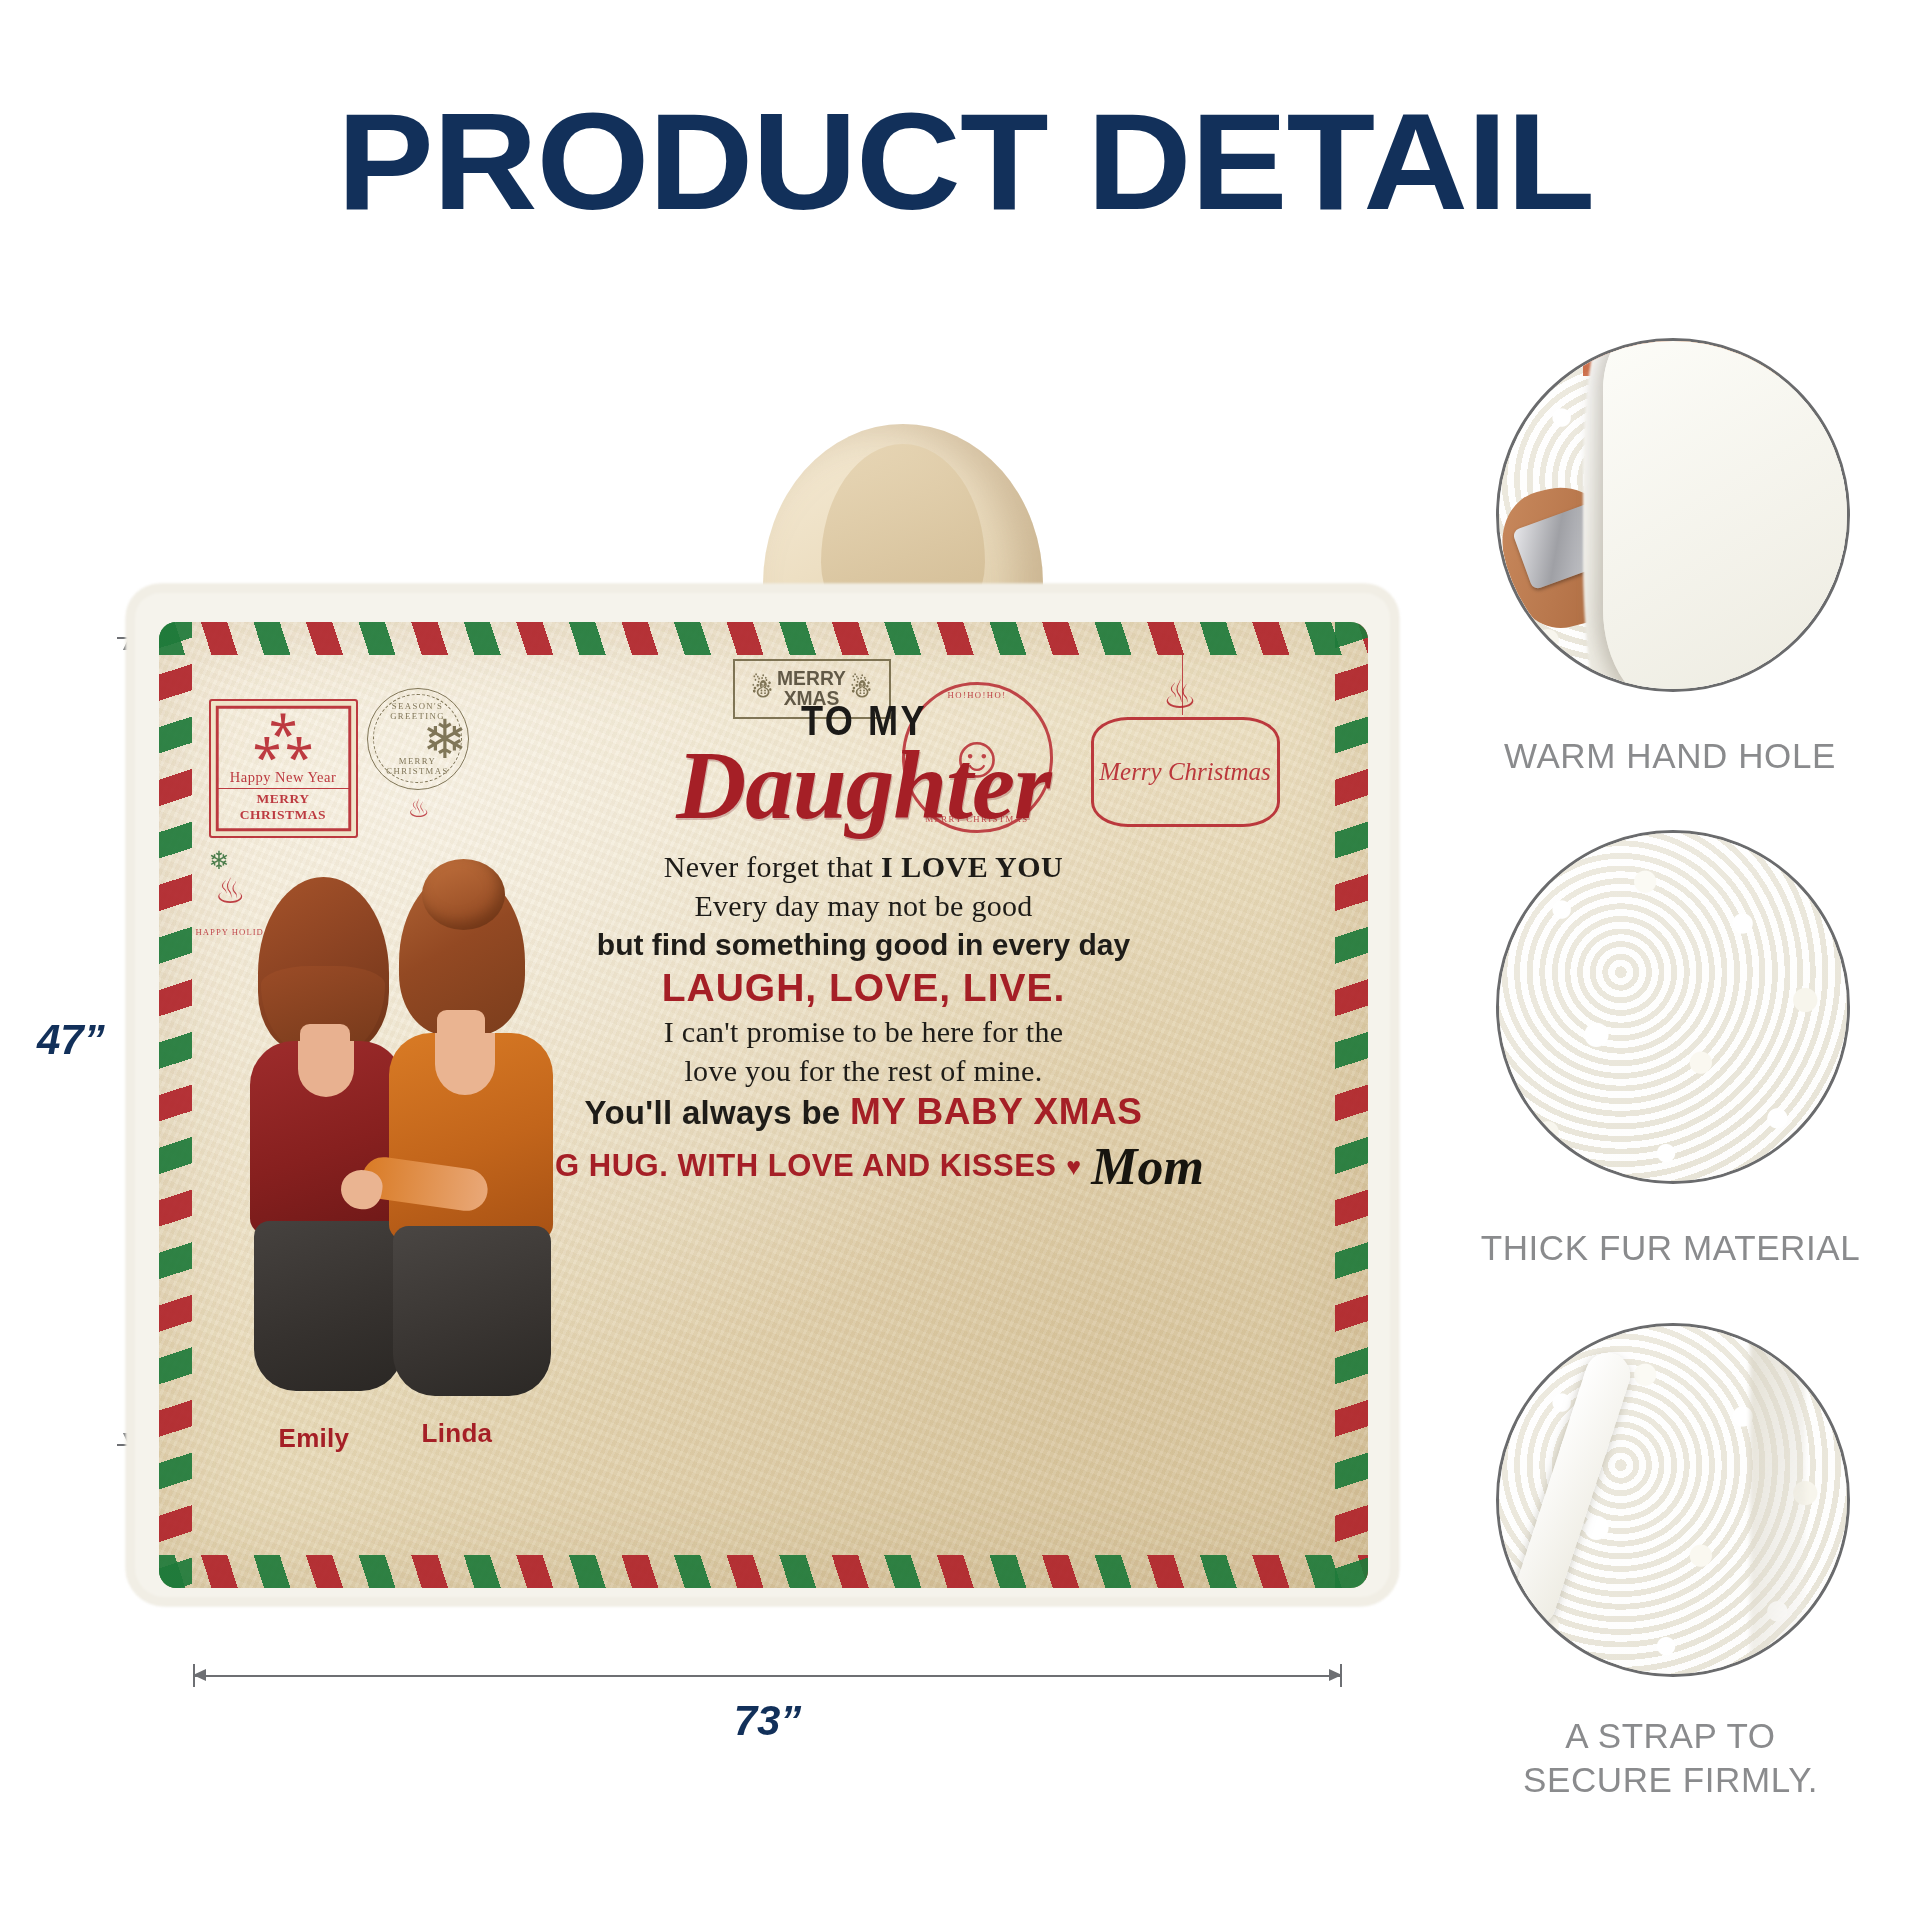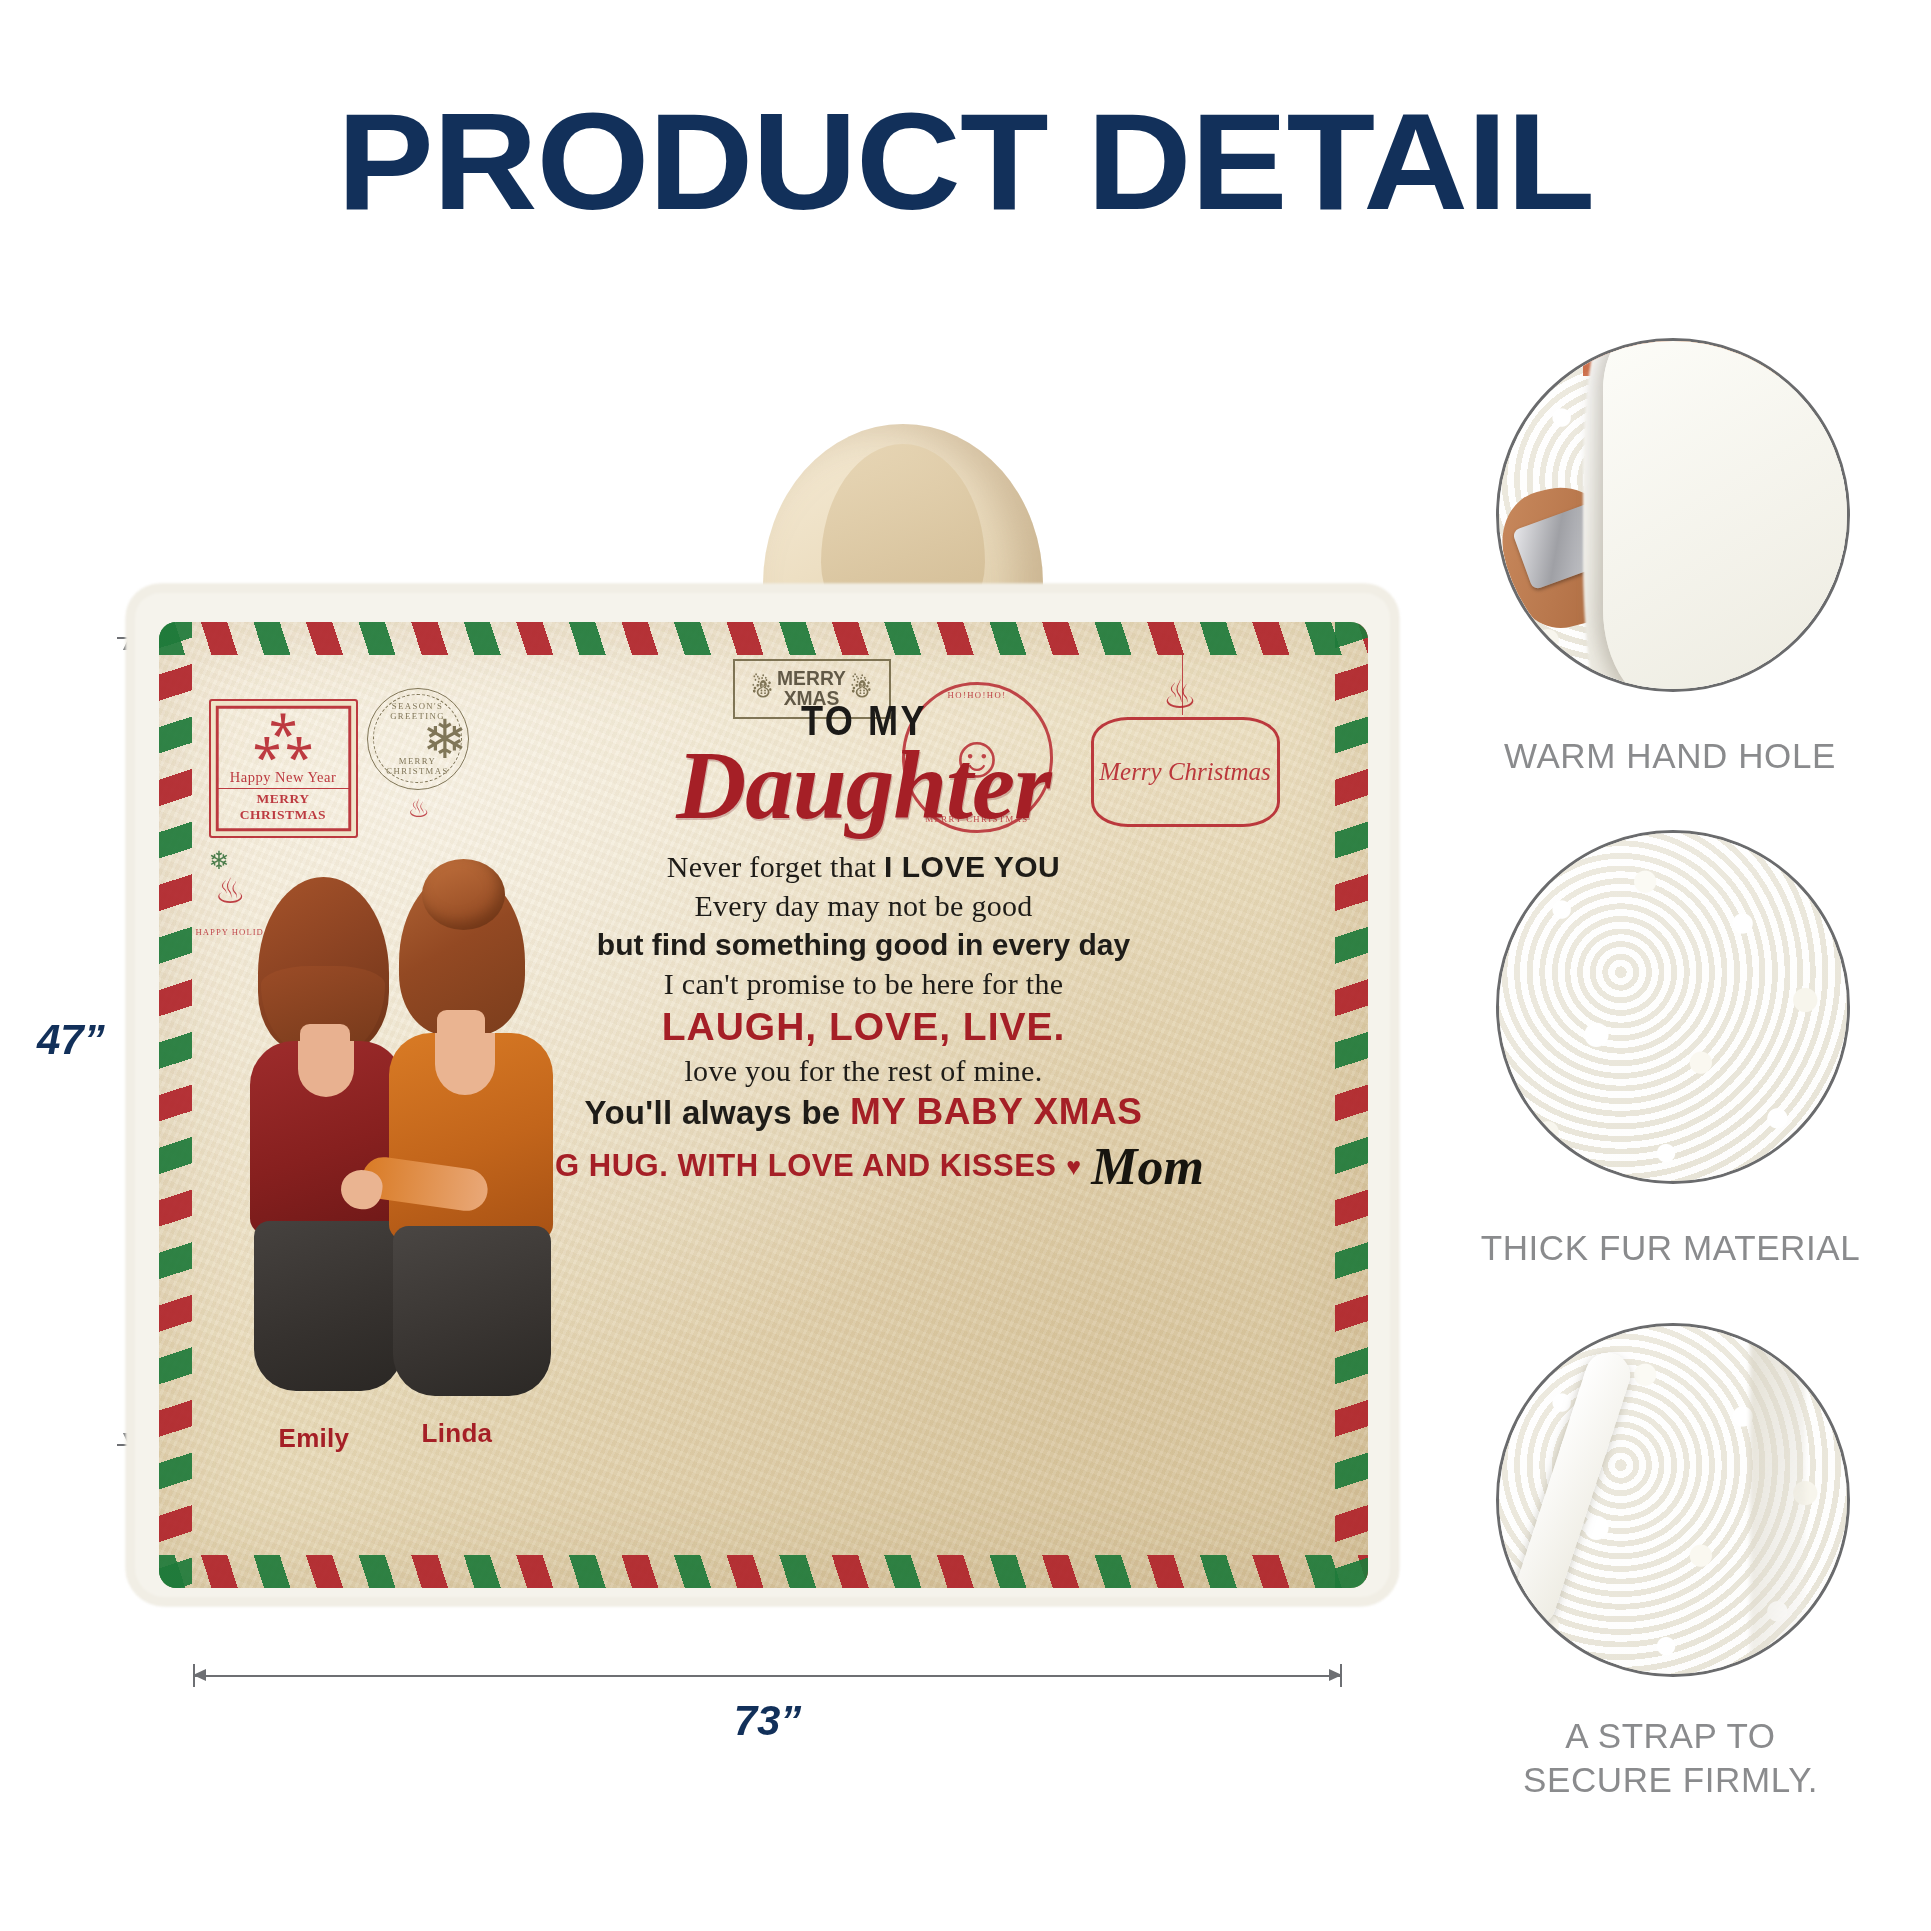--- a/index.html
+++ b/index.html
@@ -262,21 +262,21 @@
     font-size:97px;color:#a51f26;line-height:93px;margin-top:-3.9px;
     letter-spacing:-1px;
     text-shadow:1px 1.9px 0 rgba(120,25,30,.25);
   }
   .l-body{margin-top:15.4px;}
   .l-line{
     font-family:"Liberation Serif",serif;
     font-size:30px;color:#1e1c18;line-height:39px;letter-spacing:0.3px;
   }
   .l-line .hi{
-    font-family:Liberation Sans, sans-serif;
+    font-family:Liberation Serif, serif;
     font-weight:bold;letter-spacing:0.5px;
   }
   .l-line.bold-slab{
     font-family:"Liberation Sans", sans-serif;
     font-weight:bold;font-size:30px;letter-spacing:0px;
   }
   .l-line.red-big{
     font-family:"Liberation Sans", sans-serif;
     font-weight:bold;font-size:39px;color:#a51f26;letter-spacing:1px;
     line-height:48px;
@@ -543,22 +543,22 @@
         <div class="letter">
           <div class="l-to">TO MY</div>
           <div class="l-name">Daughter</div>
 
           <div class="l-body">
             <div class="l-line">
               <span>Never forget that </span><span class="hi">I LOVE YOU</span>
             </div>
             <div class="l-line">Every day may not be good</div>
             <div class="l-line bold-slab">but find something good in every day</div>
+            <div class="l-line red-big">LAUGH, LOVE, LIVE.</div>
             <div class="l-line">I can't promise to be here for the</div>
-            <div class="l-line red-big">LAUGH, LOVE, LIVE.</div>
             <div class="l-line">love you for the rest of mine.</div>
             <div class="l-line babygirl">
               <span>You'll always be </span><span class="red">MY BABY XMAS</span>
             </div>
 
             <div class="l-sign">
               <span>BIG HUG. WITH LOVE AND KISSES</span>
               <span class="heart">♥</span>
               <span class="mom">Mom</span>
             </div>

